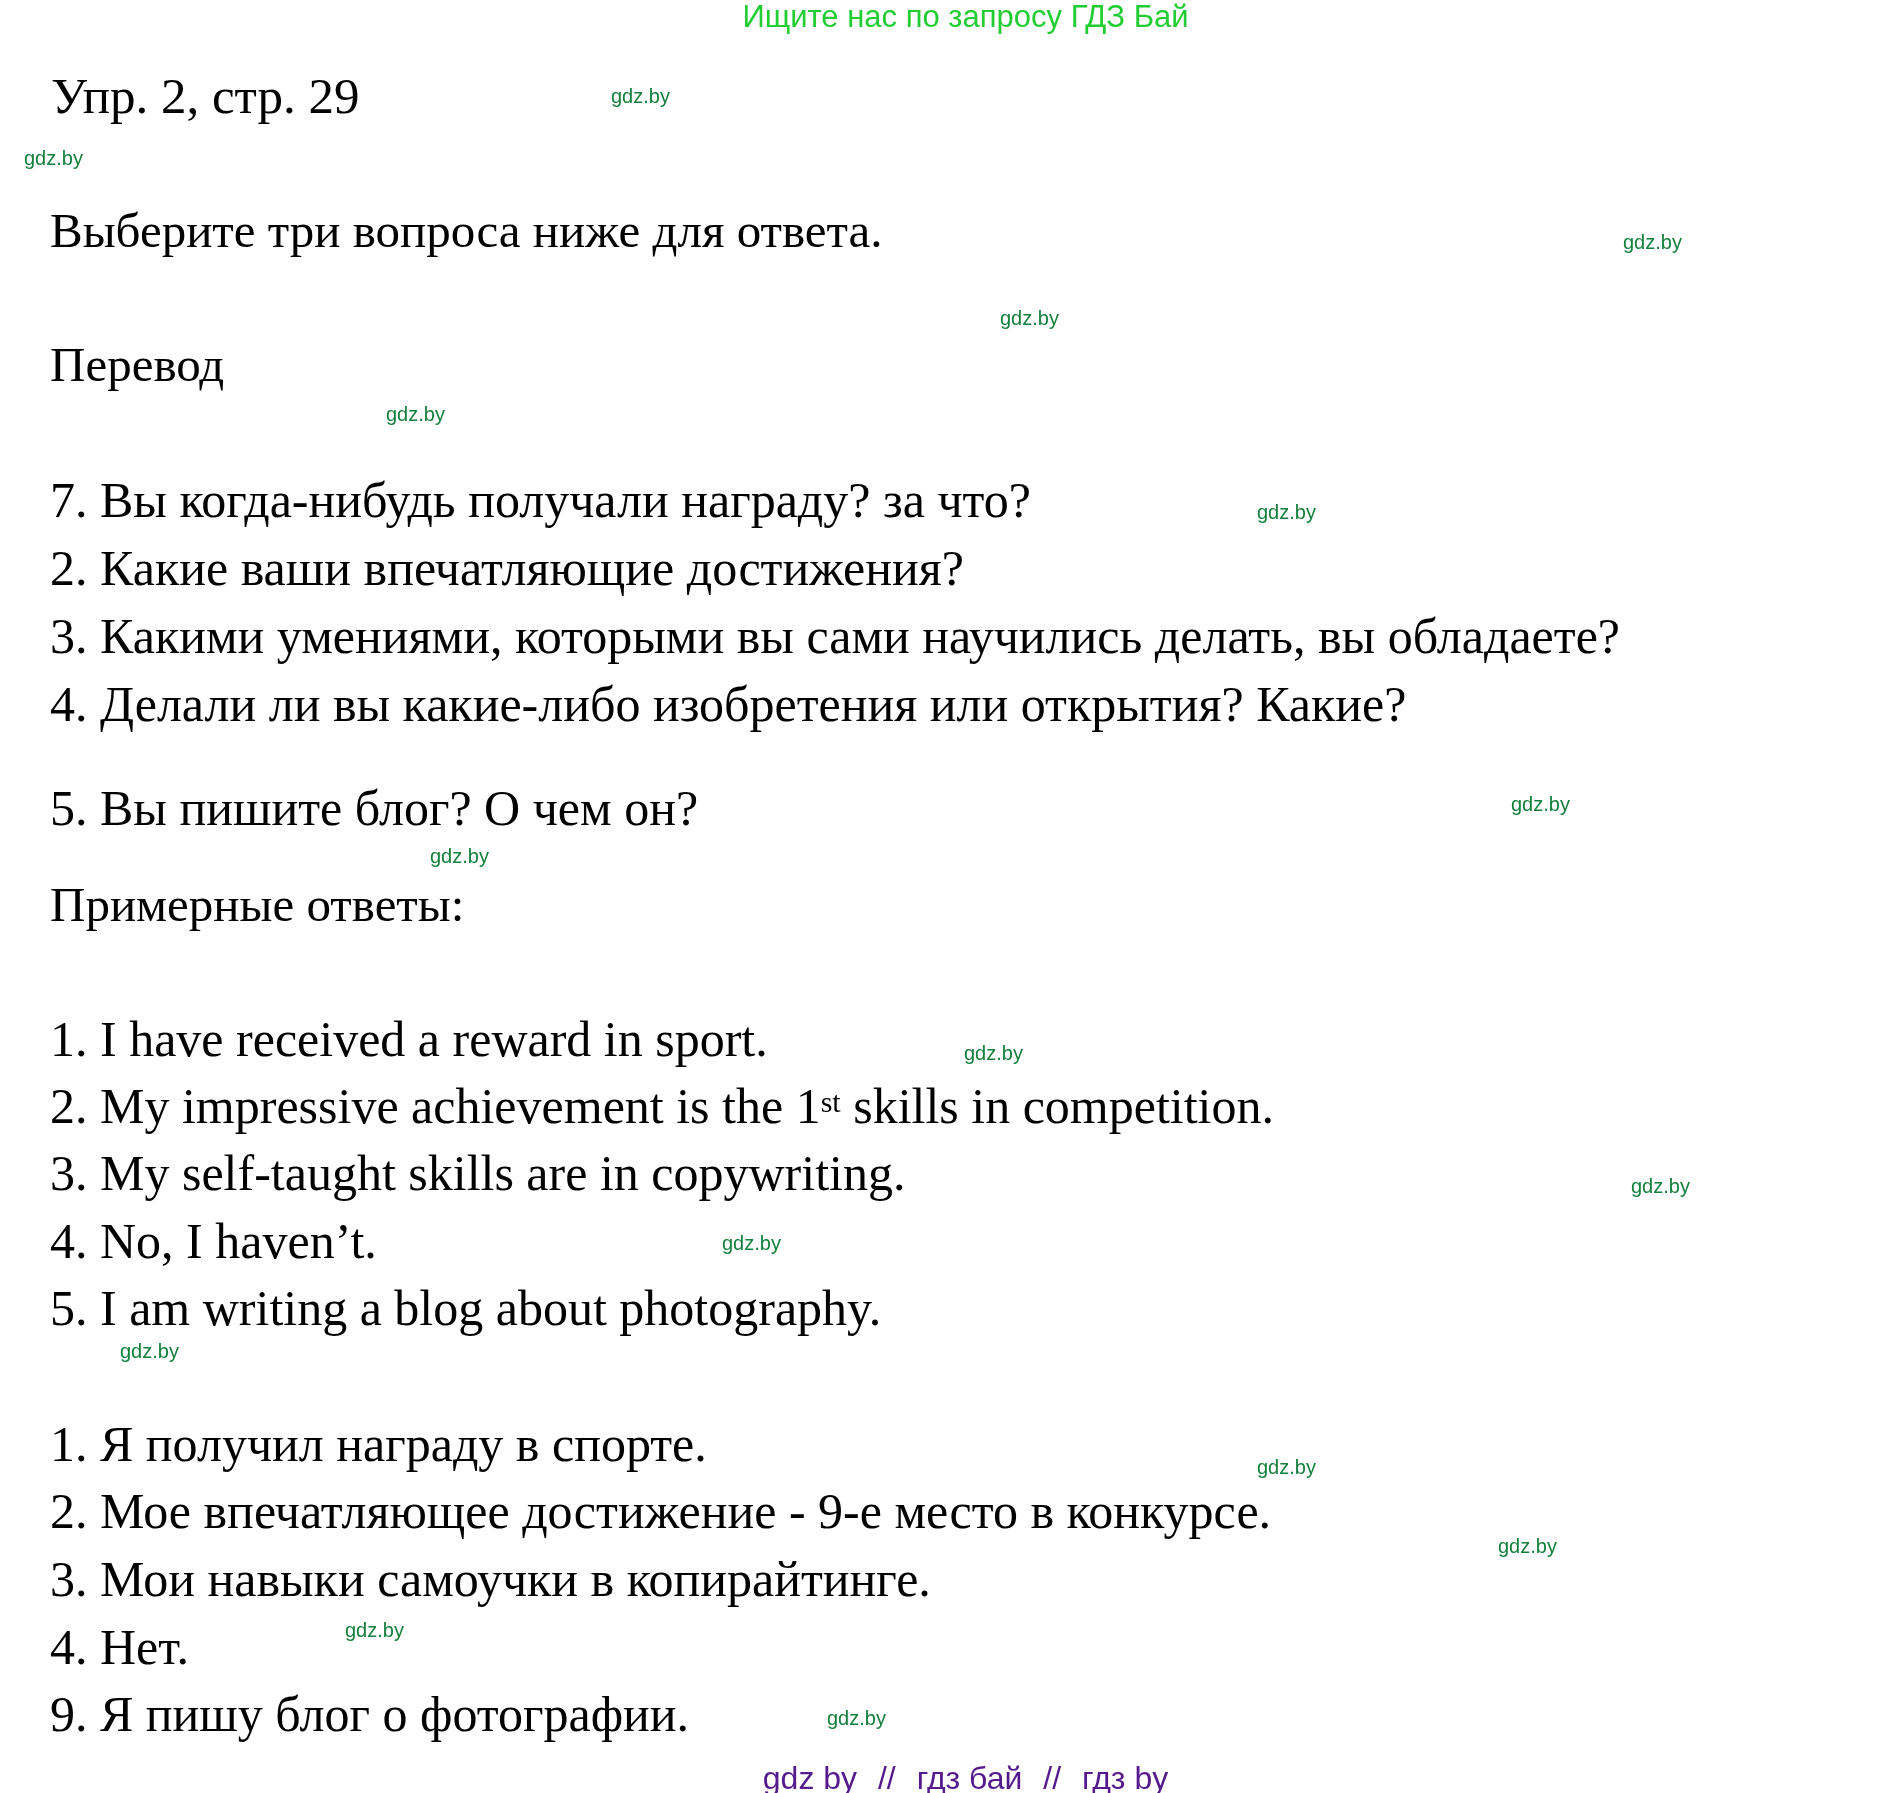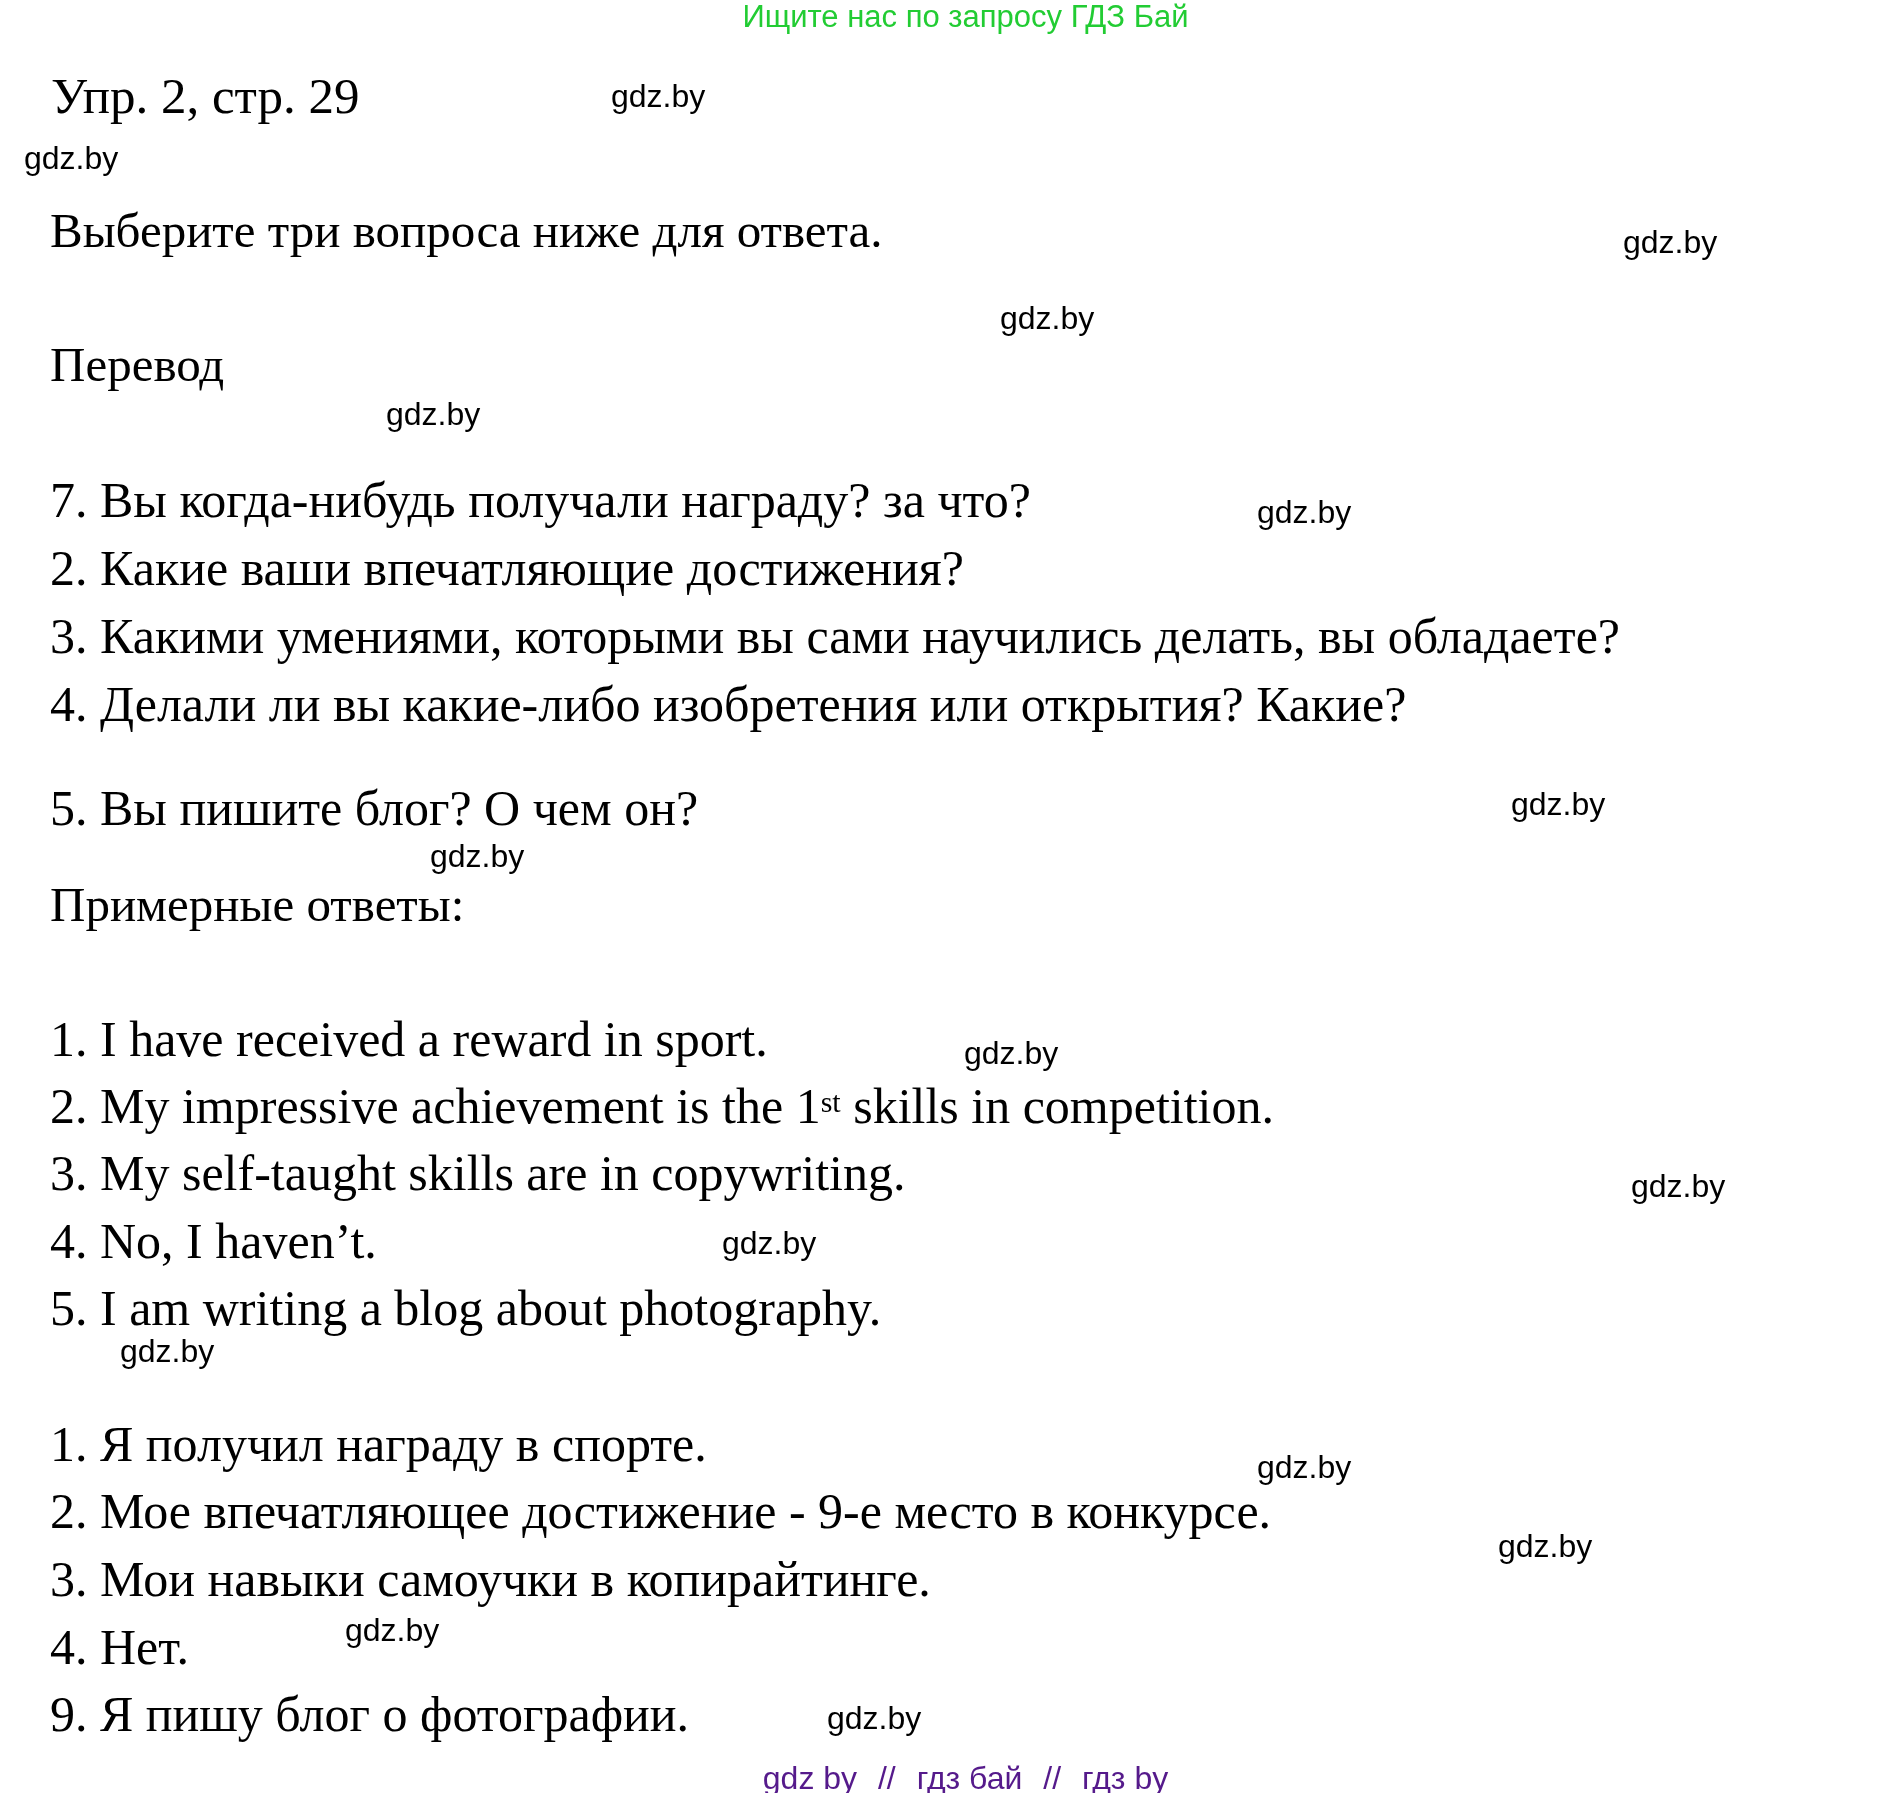--- a/index.html
+++ b/index.html
@@ -2,21 +2,21 @@
 <html><head>
 <meta charset="utf-8">
 <style>
   html,body{margin:0;padding:0;background:#fff;}
   body{width:1903px;height:1793px;position:relative;overflow:hidden;font-family:"Liberation Serif",serif;color:#000;}
   .abs{position:absolute;white-space:nowrap;margin-left:14px;}
   .banner{top:0;left:0;width:1903px;text-align:center;font-family:"Liberation Sans",sans-serif;font-size:31px;color:#22cc33;line-height:34px;}
   .title{left:37px;top:66px;font-size:51px;font-weight:normal;line-height:60px;}
   .heading{left:36px;font-size:49px;font-weight:normal;line-height:58px;}
   .line{left:36px;font-size:50px;line-height:60px;}
-  .wm{font-family:"Liberation Sans",sans-serif;font-size:32px;color:#000000;line-height:32px;}
+  .wm{font-family:"Liberation Sans",sans-serif;font-size:20px;color:#15803d;line-height:32px;}
   sup{font-size:60%;vertical-align:top;position:relative;top:-4px;}
   .footer{top:1760px;left:0;width:1903px;text-align:center;font-family:"Liberation Sans",sans-serif;font-size:32px;color:#551a8b;line-height:36px;}
   .footer span{margin:0 6px;}
 </style>
 </head>
 <body>
 
 <div class="abs banner" style="top:0;">Ищите нас по запросу ГДЗ Бай</div>
 
 <div class="abs title">Упр. 2, стр. 29</div>

